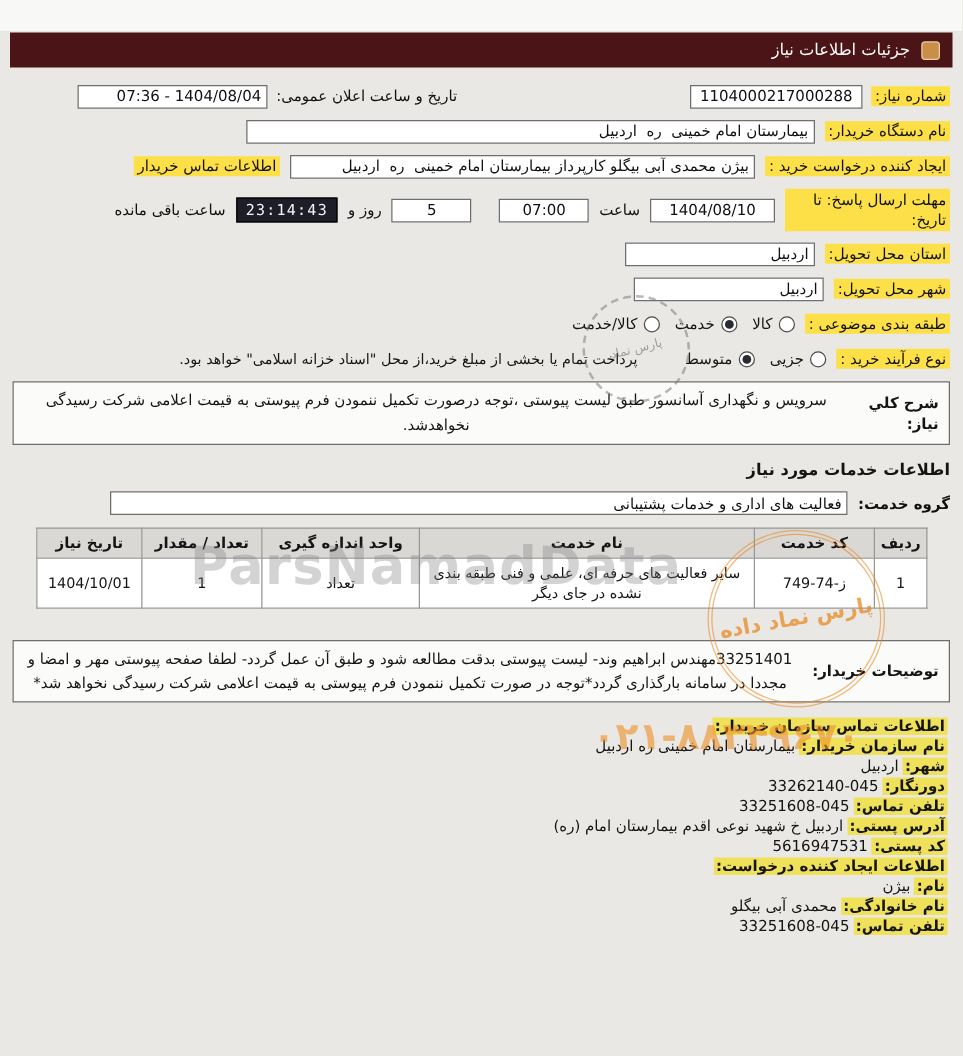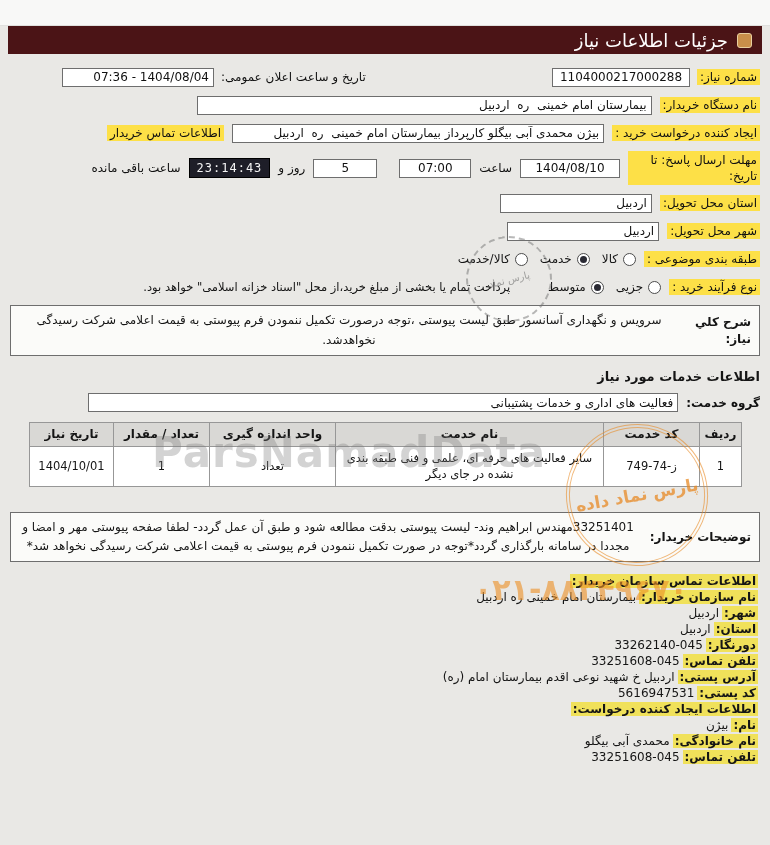--- a/index.html
+++ b/index.html
@@ -10,21 +10,21 @@
     color: #151515;
     background: #e9e8e5;
   }
   .page { position: relative; width: 770px; height: 845px; overflow: hidden; direction: rtl; background: #e9e8e5; }
   .topstrip { height: 26px; background: #f8f8f7; border-bottom: 1px solid #e0e0de; }
 
   
   .titlebar {
     margin: 0 8px; height: 28px; background: #4b1416;
     color: #fff; display: flex; align-items: center; gap: 9px;
-    padding: 0 10px; font-size: 18px; cursor: pointer;
+    padding: 0 10px; font-size: 13px; cursor: pointer;
   }
   .tb-icon { width: 15px; height: 15px; border-radius: 3px; background: #c98f4a; border: 1px solid #e8cfa0; flex: 0 0 auto; }
   .tb-title { white-space: nowrap; }
 
   
   .form { padding: 13px 10px 0; }
   .frow { display: flex; align-items: center; gap: 8px; margin-bottom: 8px; min-height: 20px; }
   .frow.split { justify-content: space-between; }
   .grp { display: flex; align-items: center; gap: 7px; }
   .left-grp { margin-left: 52px; }
@@ -233,21 +233,20 @@
 
     <div class="tbox" style="margin-top:25px">
       <span class="boxlbl wide">توضیحات خریدار:</span>
       <div class="boxtxt">33251401مهندس ابراهیم وند- لیست پیوستی بدقت مطالعه شود و طبق آن عمل گردد- لطفا صفحه پیوستی مهر و امضا و مجددا در سامانه بارگذاری گردد*توجه در صورت تکمیل ننمودن فرم پیوستی به قیمت اعلامی شرکت رسیدگی نخواهد شد*</div>
     </div>
 
     <div class="contact">
       <div class="cline"><span class="cl">اطلاعات تماس سازمان خریدار:</span></div>
       <div class="cline"><span class="cl">نام سازمان خریدار:</span><span class="cv">بیمارستان امام خمینی ره اردبیل</span></div>
       <div class="cline"><span class="cl">شهر:</span><span class="cv">اردبیل</span></div>
-      <div class="cline"><span class="cl">استان:</span><span class="cv">اردبیل</span></div>
       <div class="cline"><span class="cl">دورنگار:</span><span class="cv">045-33262140</span></div>
       <div class="cline"><span class="cl">تلفن تماس:</span><span class="cv">045-33251608</span></div>
       <div class="cline"><span class="cl">آدرس پستی:</span><span class="cv">اردبیل خ شهید نوعی اقدم بیمارستان امام (ره)</span></div>
       <div class="cline"><span class="cl">کد پستی:</span><span class="cv">5616947531</span></div>
       <div class="cline"><span class="cl">اطلاعات ایجاد کننده درخواست:</span></div>
       <div class="cline"><span class="cl">نام:</span><span class="cv">بیژن</span></div>
       <div class="cline"><span class="cl">نام خانوادگی:</span><span class="cv">محمدی آبی بیگلو</span></div>
       <div class="cline"><span class="cl">تلفن تماس:</span><span class="cv">045-33251608</span></div>
     </div>
 

